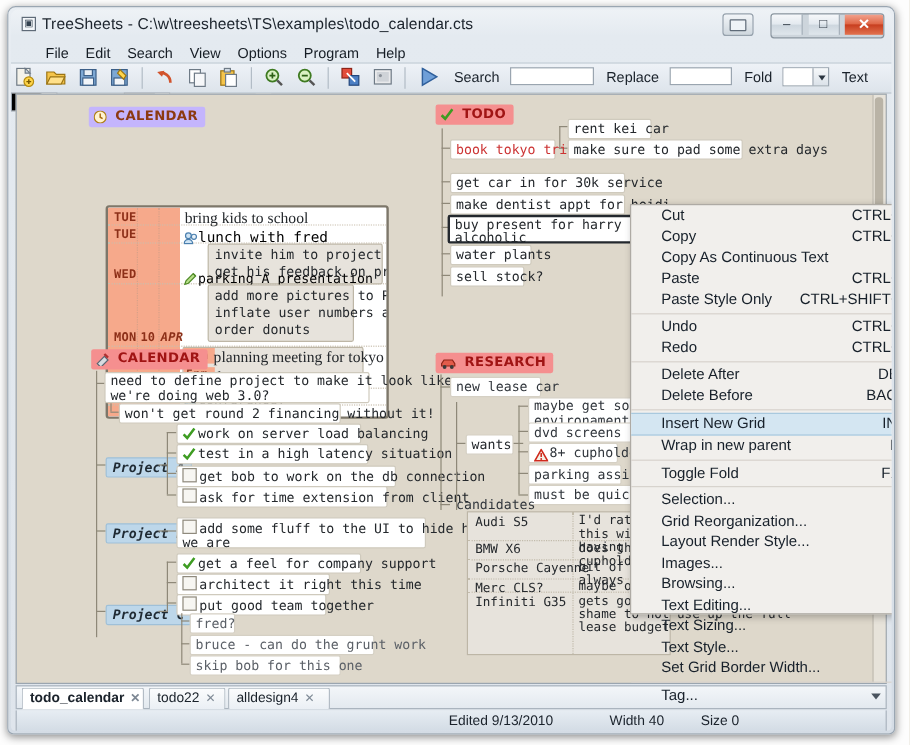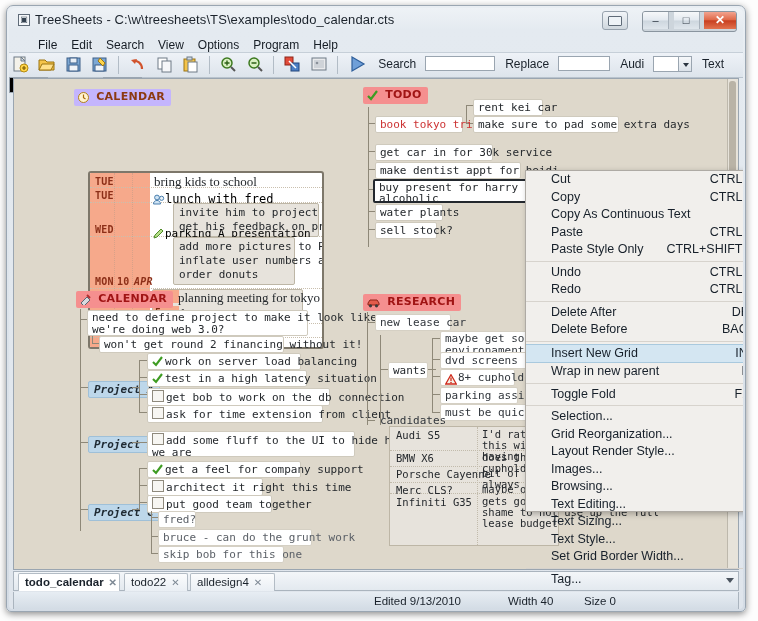--- a/index.html
+++ b/index.html
@@ -344,21 +344,21 @@
       <span class="tsep"></span>
       <span class="ticon"><svg width="17" height="17">
               <path d="M3 1 L15 8 L3 15 Z" fill="#6f9fd8" stroke="#2f5f9b" stroke-width="1.2"></path>
             </svg></span>
 
       <span class="tlabel">Search</span>
       <input class="tinput" value="" style="">
       <span class="tlabel">Replace</span>
       <input class="tinput" style="width: 52px;" value="">
 
-      <span class="tlabel">Audi</span>
+      <span class="tlabel">Fold</span>
       <span class="swatch-wrap"><span class="swatch" id="sw-cell" style="background: rgb(255, 255, 255);"></span><span class="arrow-btn"></span></span>
 
       <span class="tlabel">Text</span>
       <span class="swatch-wrap"><span class="swatch" id="sw-text" style="background: rgb(0, 0, 0);"></span><span class="arrow-btn"></span></span>
 
       <span class="tlabel">Border</span>
       <span class="swatch-wrap"><span class="swatch" id="sw-border" style="background: rgb(168, 168, 168);"></span><span class="arrow-btn"></span></span>
 
       <span class="tlabel">Image</span>
       <span class="swatch-wrap" style="border-color:transparent;background:transparent"><span class="swatch" style="width:18px"><svg width="18" height="14" style="vertical-align:top">
@@ -457,21 +457,21 @@
       <div class="line hline" style="left:354px;top:110px;width:8px"></div>
       <div class="line hline" style="left:354px;top:132px;width:8px"></div>
       <div class="line hline" style="left:354px;top:150px;width:8px"></div>
       <div class="line vline" style="left:452px;top:26px;height:19px"></div>
       <div class="line hline" style="left:452px;top:26px;width:7px"></div>
       <div class="line hline" style="left:452px;top:44px;width:7px"></div>
 
       <div class="cell" style="left:361px;top:37px;width:88px;color:#c33;">book tokyo trip</div>
       <div class="cell" style="left:459px;top:20px;width:70px;">rent kei car</div>
       <div class="cell" style="left:459px;top:37px;width:146px;">make sure to pad some extra days</div>
-      <div class="cell" style="left:361px;top:65px;width:118px;">get car in for 30k service</div>
+      <div class="cell" style="left:361px;top:65px;width:146px;">get car in for 30k service</div>
       <div class="cell" style="left:361px;top:83px;width:146px;">make dentist appt for heidi</div>
       <div class="cell sel" style="left:359px;top:100px;width:246px;height:24px;line-height:11px;padding-top:1px;">buy present for harry - somethi
 alcoholic</div>
       <div class="cell" style="left:361px;top:125px;width:68px;">water plants</div>
       <div class="cell" style="left:361px;top:143px;width:62px;">sell stock?</div>
 
       <div class="node-title" style="left:62px;top:212px;background:#f58f8f;color:#a01414;">
         <span class="gicon">
           <svg width="11" height="11" style="vertical-align:-1px">
                 <path d="M1 9l6-6 3 3-6 6z" fill="#d7dbe0" stroke="#5a6672"></path>
@@ -515,21 +515,21 @@
 
       <div class="blue-lbl" style="left:74px;top:425px;">Project C</div>
       <div class="line vline" style="left:125px;top:389px;height:42px"></div>
       <div class="line hline" style="left:118px;top:430px;width:8px"></div>
       <div class="line hline" style="left:125px;top:389px;width:8px"></div>
       <div class="line hline" style="left:125px;top:406px;width:8px"></div>
       <div class="line hline" style="left:125px;top:423px;width:8px"></div>
       <div class="cell" style="left:133px;top:382px;width:154px;"><span class="chk"><svg width="12" height="11">
                 <path d="M1 6 L4 9 L10 1" stroke="#3e9c22" stroke-width="2.1" fill="none"></path>
               </svg></span><span>get a feel for company support</span></div>
-      <div class="cell" style="left:133px;top:399px;width:116px;"><span class="cbox"></span><span>architect it right this time</span></div>
+      <div class="cell" style="left:133px;top:399px;width:128px;"><span class="cbox"></span><span>architect it right this time</span></div>
       <div class="cell" style="left:133px;top:416px;width:125px;"><span class="cbox"></span><span>put good team together</span></div>
 
       <div class="line vline" style="left:137px;top:432px;height:42px"></div>
       <div class="line hline" style="left:137px;top:438px;width:7px"></div>
       <div class="line hline" style="left:137px;top:457px;width:7px"></div>
       <div class="line hline" style="left:137px;top:474px;width:7px"></div>
       <div class="cell nb" style="left:144px;top:432px;width:38px;color:#5b6067;">fred?</div>
       <div class="cell nb" style="left:144px;top:450px;width:154px;color:#5b6067;">bruce - can do the grunt work</div>
       <div class="cell nb" style="left:144px;top:467px;width:126px;color:#5b6067;">skip bob for this one</div>
 

